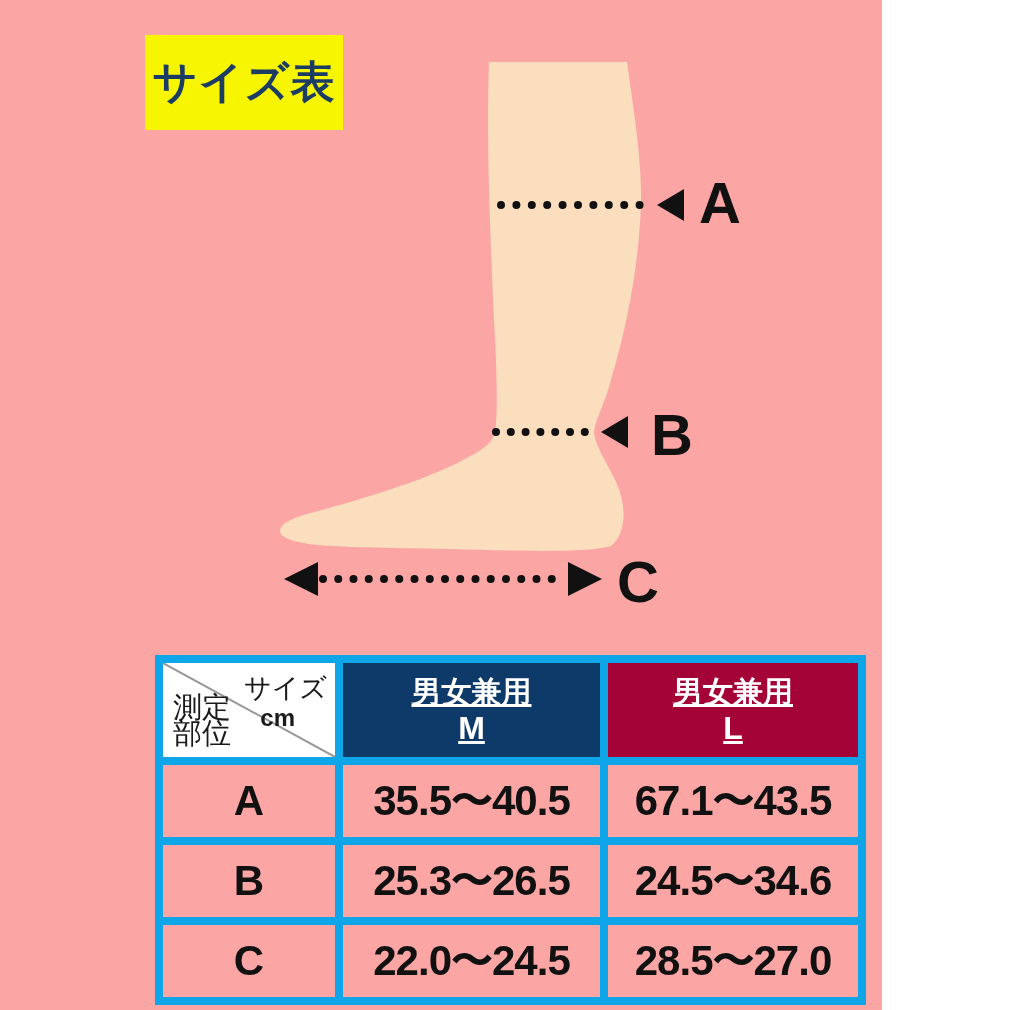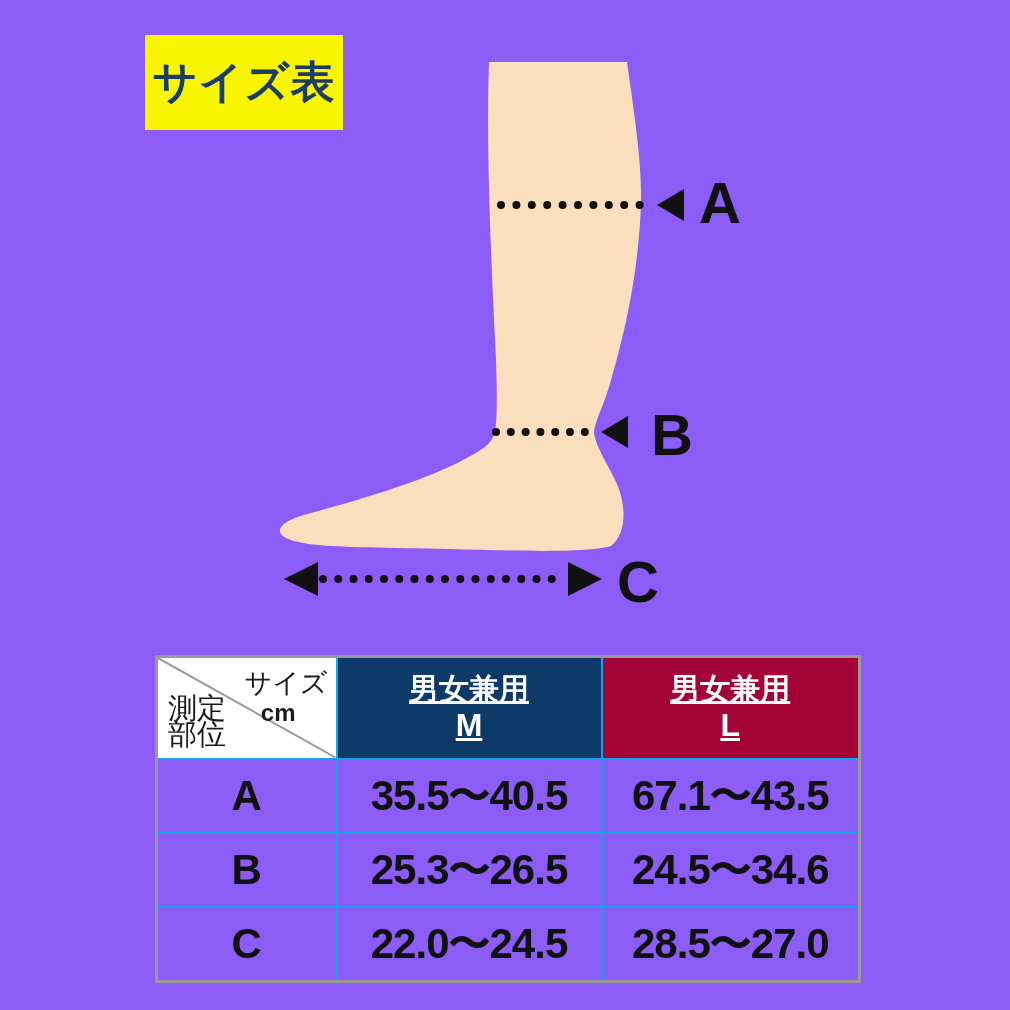--- a/index.html
+++ b/index.html
@@ -1,17 +1,17 @@
 <!DOCTYPE html>
 <html><head>
 <meta charset="utf-8">
 <style>
   html,body{margin:0;padding:0;background:#ffffff;}
   .page{
-    position:relative;width:1010px;height:1010px;background:#8b5cf6;overflow:hidden;
+    position:relative;width:882px;height:1010px;background:#fca5a5;overflow:hidden;
     font-family:"Liberation Sans",sans-serif;
   }
   
   .title-box{
     position:absolute;left:145px;top:35px;width:198px;height:95px;
     background:#f7f500;display:flex;align-items:center;justify-content:center;
   }
   .title-box span{font-size:44px;font-weight:700;color:#1c3d63;letter-spacing:1px;}
   
   .fig{position:absolute;left:0;top:0;width:1010px;height:1010px;}
@@ -22,21 +22,21 @@
   .dotsC{stroke-dasharray:0 15.25;}
   .tri{fill:#111111;}
   .fig text{font-family:"Liberation Sans",sans-serif;font-size:58px;font-weight:600;fill:#111111;}
   
   .size-table{
     position:absolute;left:155px;top:655px;width:703px;
     border-collapse:collapse;table-layout:fixed;
     border:3px solid #999999;
   }
   .size-table td,.size-table th{
-    border:2px solid #0ea5e9;text-align:center;vertical-align:middle;padding:8px;
+    border:8px solid #0ea5e9;text-align:center;vertical-align:middle;padding:8px;
   }
   tr.head{height:102px;}
   tr.data{height:73px;}
   .corner{position:relative;background:#ffffff;}
   .corner .diag{position:absolute;left:0;top:0;width:100%;height:100%;}
   .corner .sz{position:absolute;top:7px;right:8px;font-size:27px;font-weight:500;color:#1a1a1a;}
   .corner .cm{position:absolute;top:41px;right:40px;font-size:24px;font-weight:700;color:#1a1a1a;}
   .corner .part{
     position:absolute;left:10px;bottom:11px;font-size:29px;font-weight:500;
     line-height:26px;text-align:left;color:#1a1a1a;margin-top:30px;

